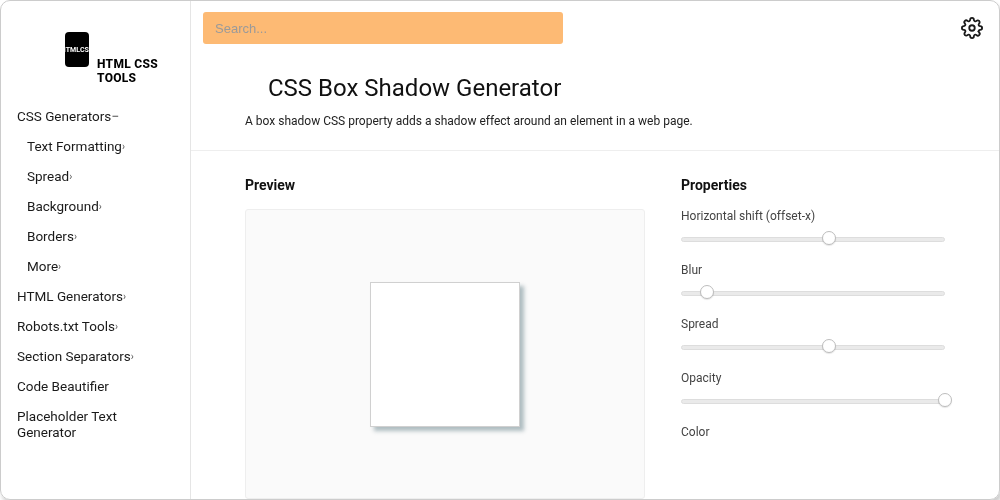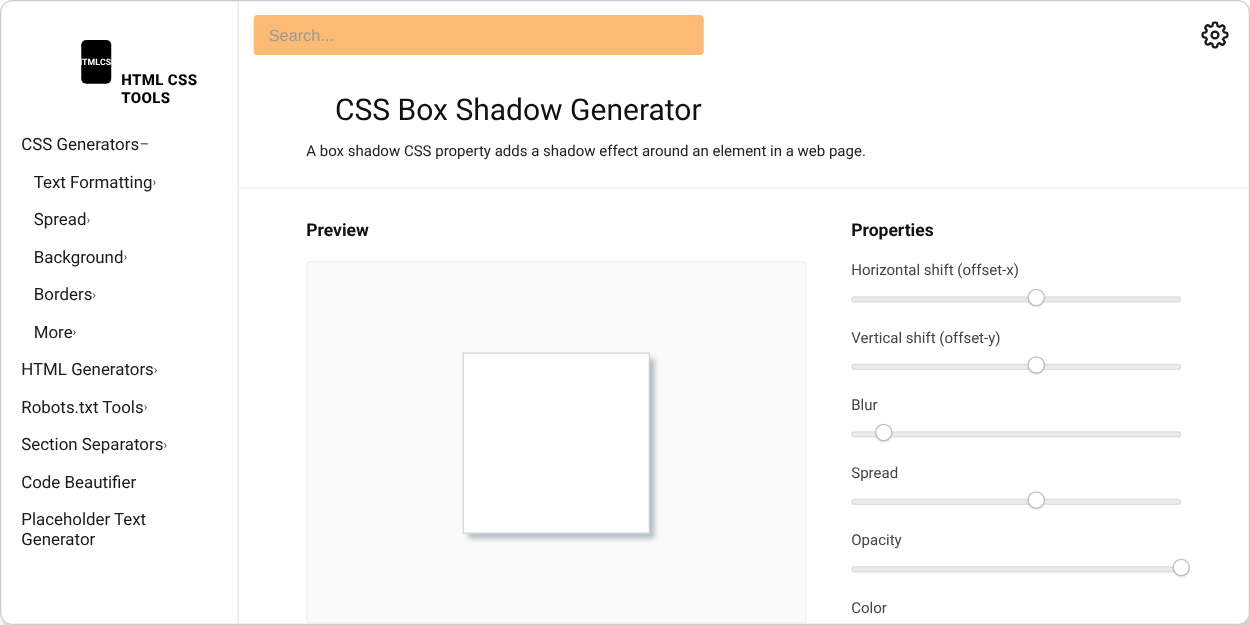--- a/index.html
+++ b/index.html
@@ -170,27 +170,20 @@
           <div class="section-head">Properties</div>
           <div id="props">
               <div class="prop">
                 <div class="prop-label">Horizontal shift (offset-x)</div>
                 <div class="slider">
                   <div class="slider-track"></div>
                   <div class="slider-thumb" style="left: 56%;"></div>
                 </div>
               </div>
               <div class="prop">
-                <div class="prop-label">Vertical shift (offset-y)</div>
-                <div class="slider">
-                  <div class="slider-track"></div>
-                  <div class="slider-thumb" style="left: 56%;"></div>
-                </div>
-              </div>
-              <div class="prop">
                 <div class="prop-label">Blur</div>
                 <div class="slider">
                   <div class="slider-track"></div>
                   <div class="slider-thumb" style="left: 10%;"></div>
                 </div>
               </div>
               <div class="prop">
                 <div class="prop-label">Spread</div>
                 <div class="slider">
                   <div class="slider-track"></div>

